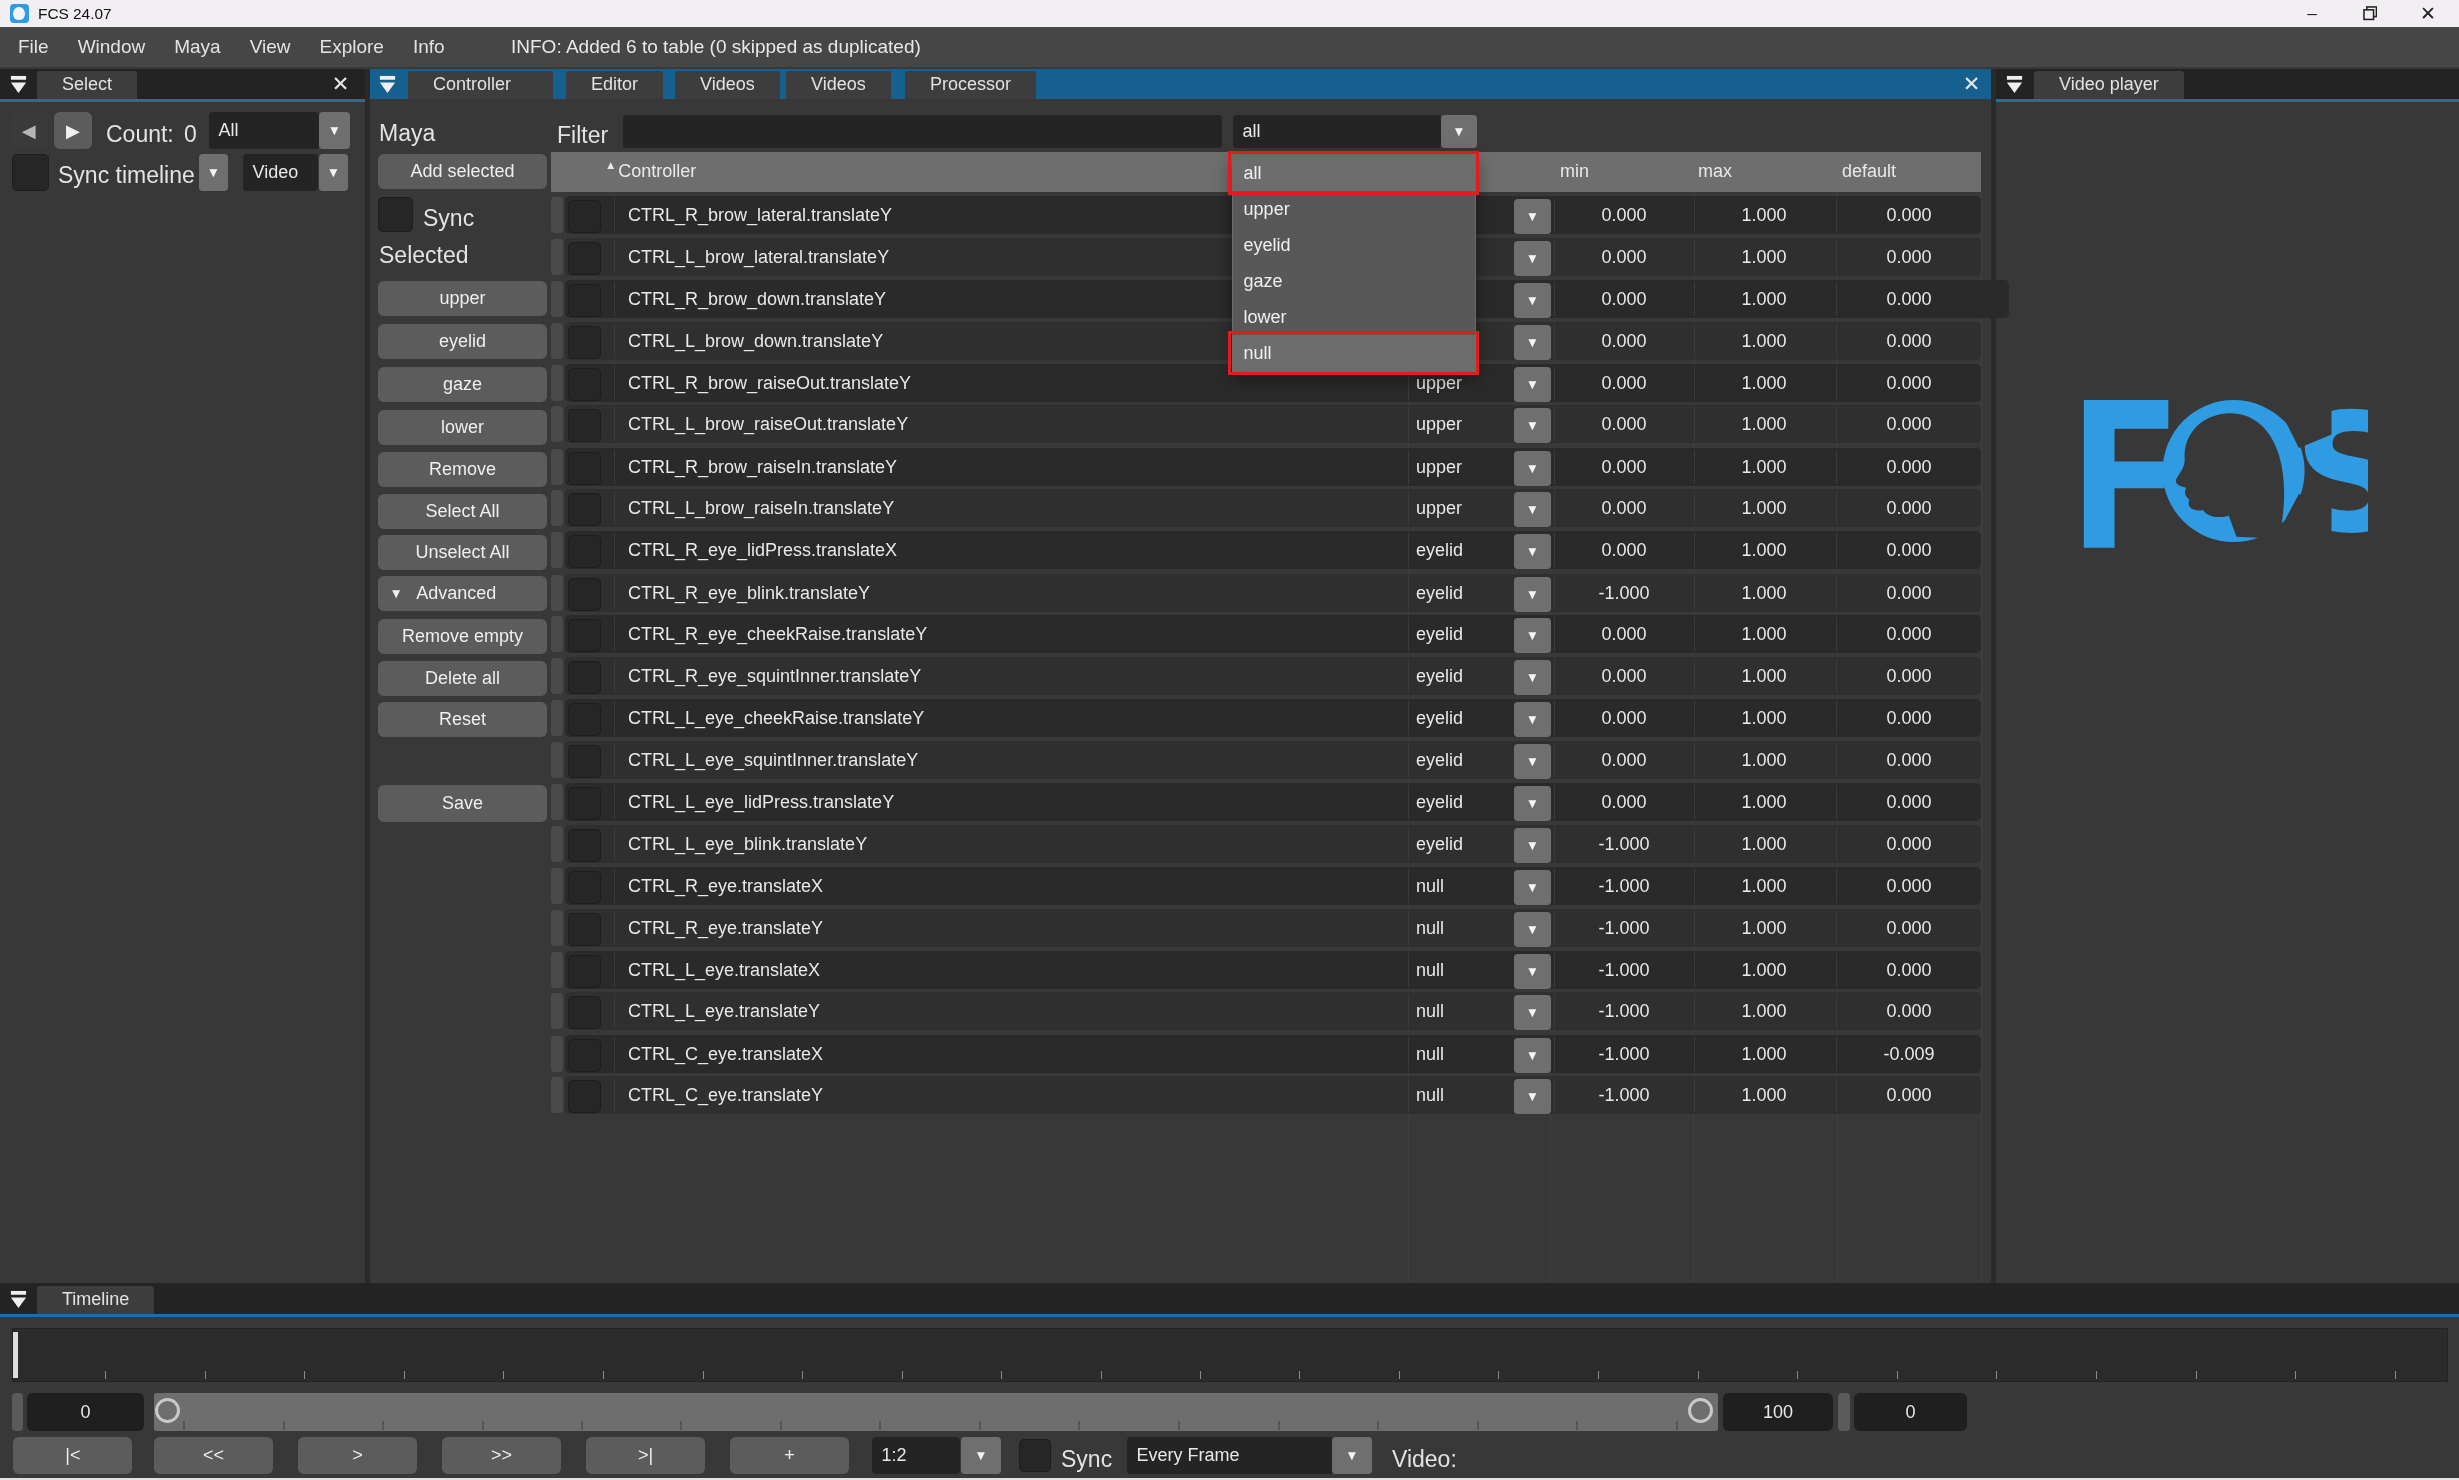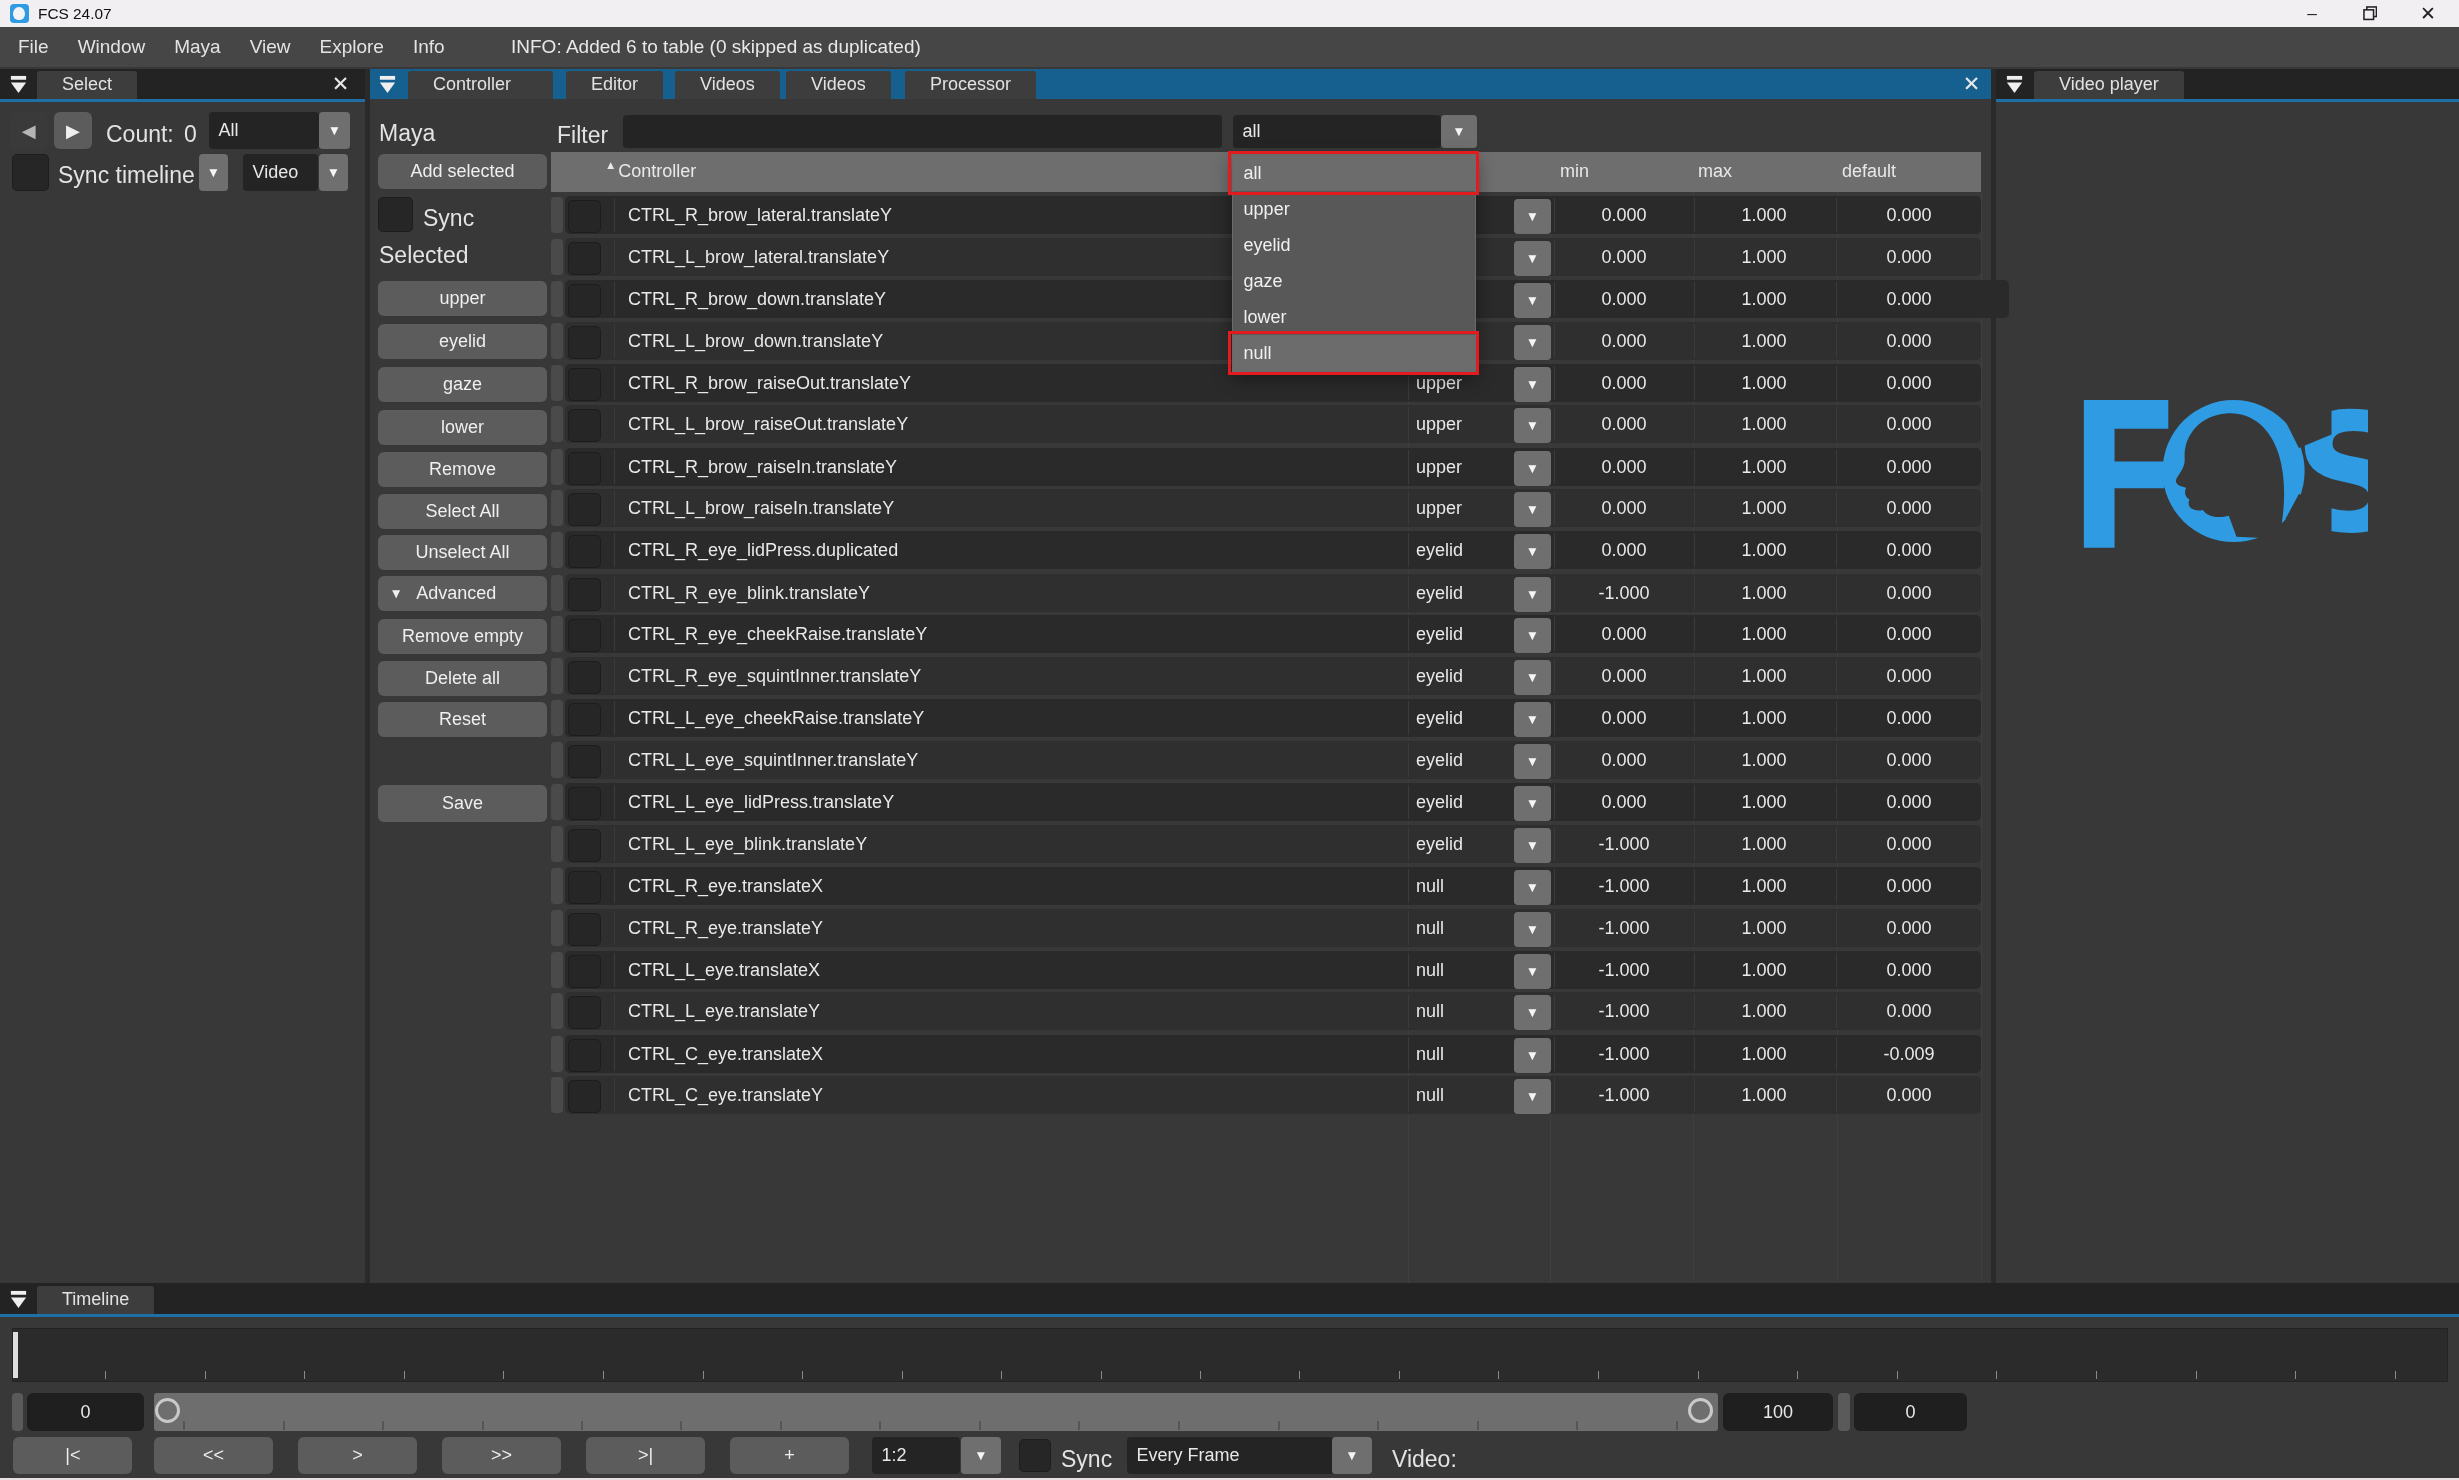--- a/index.html
+++ b/index.html
@@ -315,21 +315,21 @@
       </div>
       <div class="trow" style="top:335px;">
         <div class="rowhdr"></div>
         <div class="rowmain"></div>
         <div class="cdiv" style="left:63px;"></div>
         <div class="cdiv" style="left:857px;"></div>
         <div class="cdiv" style="left:1003px;"></div>
         <div class="cdiv" style="left:1143px;"></div>
         <div class="cdiv" style="left:1285px;"></div>
         <div class="rowchk chk"></div>
-        <div class="cell name">CTRL_R_eye_lidPress.duplicated</div>
+        <div class="cell name">CTRL_R_eye_lidPress.translateX</div>
         <div class="cell cat">eyelid</div>
         <div class="rowdd ddbtn">▼</div>
         <div class="cell num" style="left:1005px;width:136px;">0.000</div>
         <div class="cell num" style="left:1143px;width:140px;">1.000</div>
         <div class="cell num" style="left:1287px;width:142px;">0.000</div>
       </div>
       <div class="trow alt" style="top:378px;">
         <div class="rowhdr"></div>
         <div class="rowmain"></div>
         <div class="cdiv" style="left:63px;"></div>

